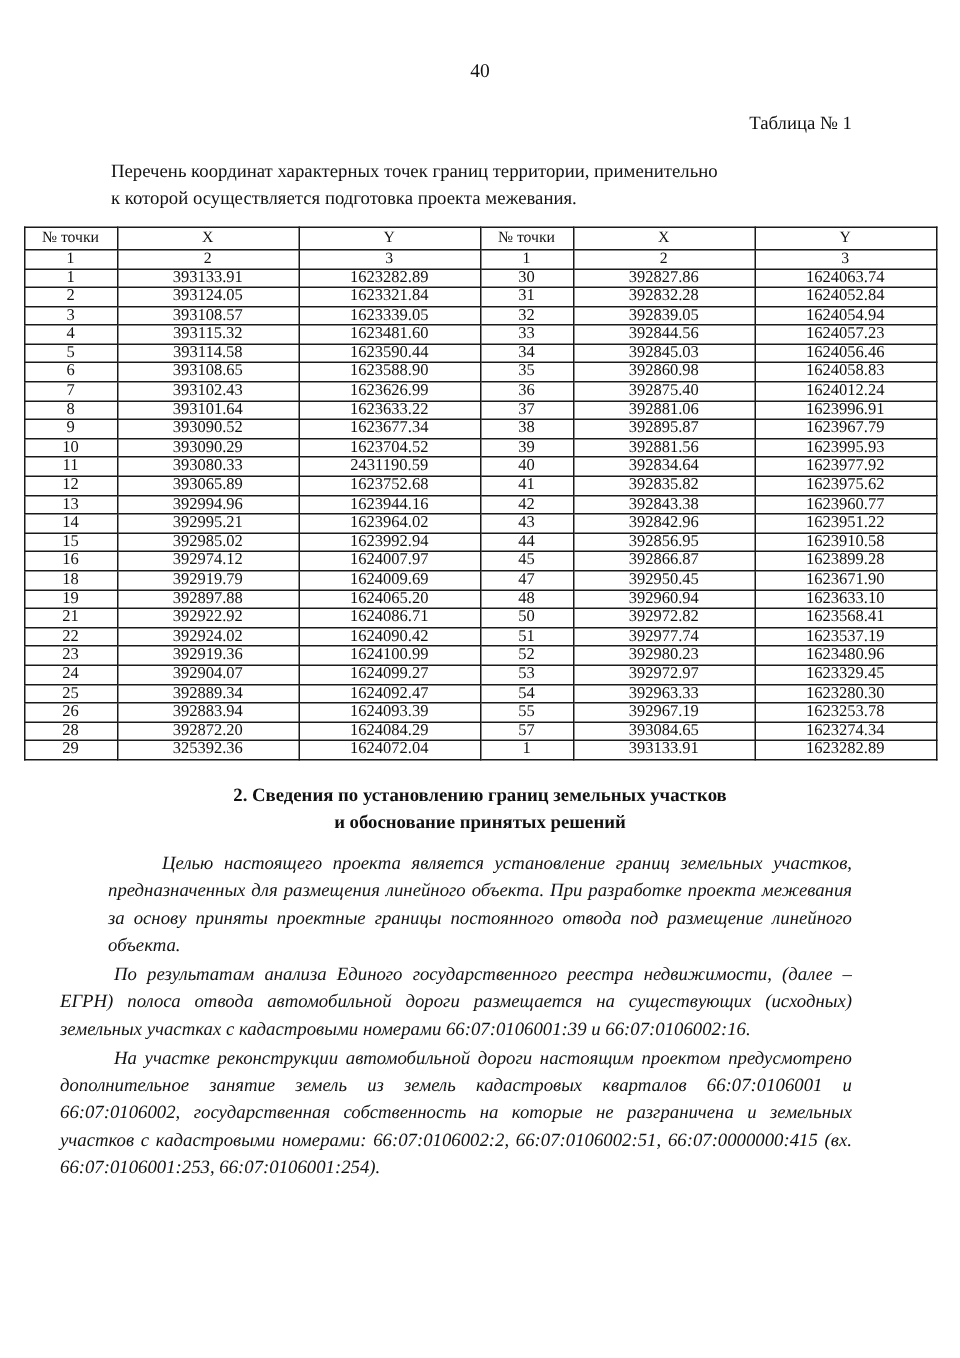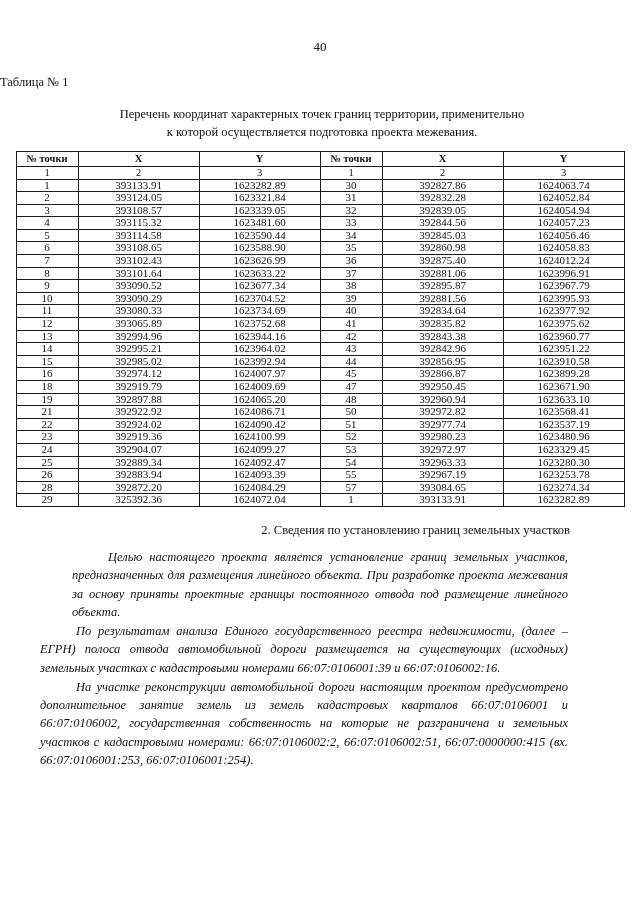--- a/index.html
+++ b/index.html
@@ -23,29 +23,28 @@
     padding: 0;
   }
   .page-number {
     text-align: center;
     font-size: 13px;
     margin-top: 40px;
     margin-bottom: 0;
     line-height: 1;
   }
   .table-caption-right {
-    text-align: left;
+    text-align: right;
     font-size: 12.5px;
     margin: 22px 72px 0 0;
     line-height: 1.2;
   }
   .table-title {
     margin: 16px 70px 0 74px;
     font-size: 12.5px;
-    text-align: center;
     line-height: 1.42;
   }
   .table-title .indent-line {
     display: block;
   }
   table.coords {
     border-collapse: collapse;
     margin: 9px auto 0 auto;
     width: 490px;
     table-layout: fixed;
@@ -56,35 +55,35 @@
     border: 1px solid #1a1a1a;
     text-align: center;
     padding: 0;
     height: 11.6px;
     line-height: 11.6px;
     font-weight: normal;
     overflow: hidden;
     white-space: nowrap;
   }
   table.coords th {
-    font-weight: bold;
+    font-weight: normal;
     font-size: 10.5px;
     height: 14px;
     line-height: 14px;
   }
   table.coords col.c-num { width: 62px; }
   table.coords col.c-val { width: 121px; }
   table.coords tr.numrow td {
     font-size: 10.5px;
     height: 12px;
     line-height: 12px;
   }
   .section-heading {
-    text-align: right;
-    font-weight: normal;
+    text-align: center;
+    font-weight: bold;
     font-size: 12.5px;
     margin: 14px 70px 0 70px;
     line-height: 1.45;
   }
   .section-heading span { display: block; }
   p.body-par {
     margin: 9px 72px 0 72px;
     font-size: 12.5px;
     line-height: 1.46;
     text-align: justify;
@@ -215,21 +214,21 @@
           <td>10</td>
           <td>393090.29</td>
           <td>1623704.52</td>
           <td>39</td>
           <td>392881.56</td>
           <td>1623995.93</td>
         </tr>
         <tr>
           <td>11</td>
           <td>393080.33</td>
-          <td>1623734.69</td>
+          <td>2431190.59</td>
           <td>40</td>
           <td>392834.64</td>
           <td>1623977.92</td>
         </tr>
         <tr>
           <td>12</td>
           <td>393065.89</td>
           <td>1623752.68</td>
           <td>41</td>
           <td>392835.82</td>
@@ -345,19 +344,20 @@
           <td>1624072.04</td>
           <td>1</td>
           <td>393133.91</td>
           <td>1623282.89</td>
         </tr>
       </tbody>
   </table>
 
   <div class="section-heading">
     <span>2. Сведения по установлению границ земельных участков</span>
+    <span>и обоснование принятых решений</span>
   </div>
 
   <p class="body-par">Целью настоящего проекта является установление границ земельных участков, предназначенных для размещения линейного объекта. При разработке проекта межевания за основу приняты проектные границы постоянного отвода под размещение линейного объекта.</p>
   <p class="body-par tight">По результатам анализа Единого государственного реестра недвижимости, (далее – ЕГРН) полоса отвода автомобильной дороги размещается на существующих (исходных) земельных участках с кадастровыми номерами 66:07:0106001:39 и 66:07:0106002:16.</p>
   <p class="body-par tight">На участке реконструкции автомобильной дороги настоящим проектом предусмотрено дополнительное занятие земель из земель кадастровых кварталов 66:07:0106001 и 66:07:0106002, государственная собственность на которые не разграничена и земельных участков с кадастровыми номерами: 66:07:0106002:2, 66:07:0106002:51, 66:07:0000000:415 (вх. 66:07:0106001:253, 66:07:0106001:254).</p>
 
 </div>
 
 </body></html>

